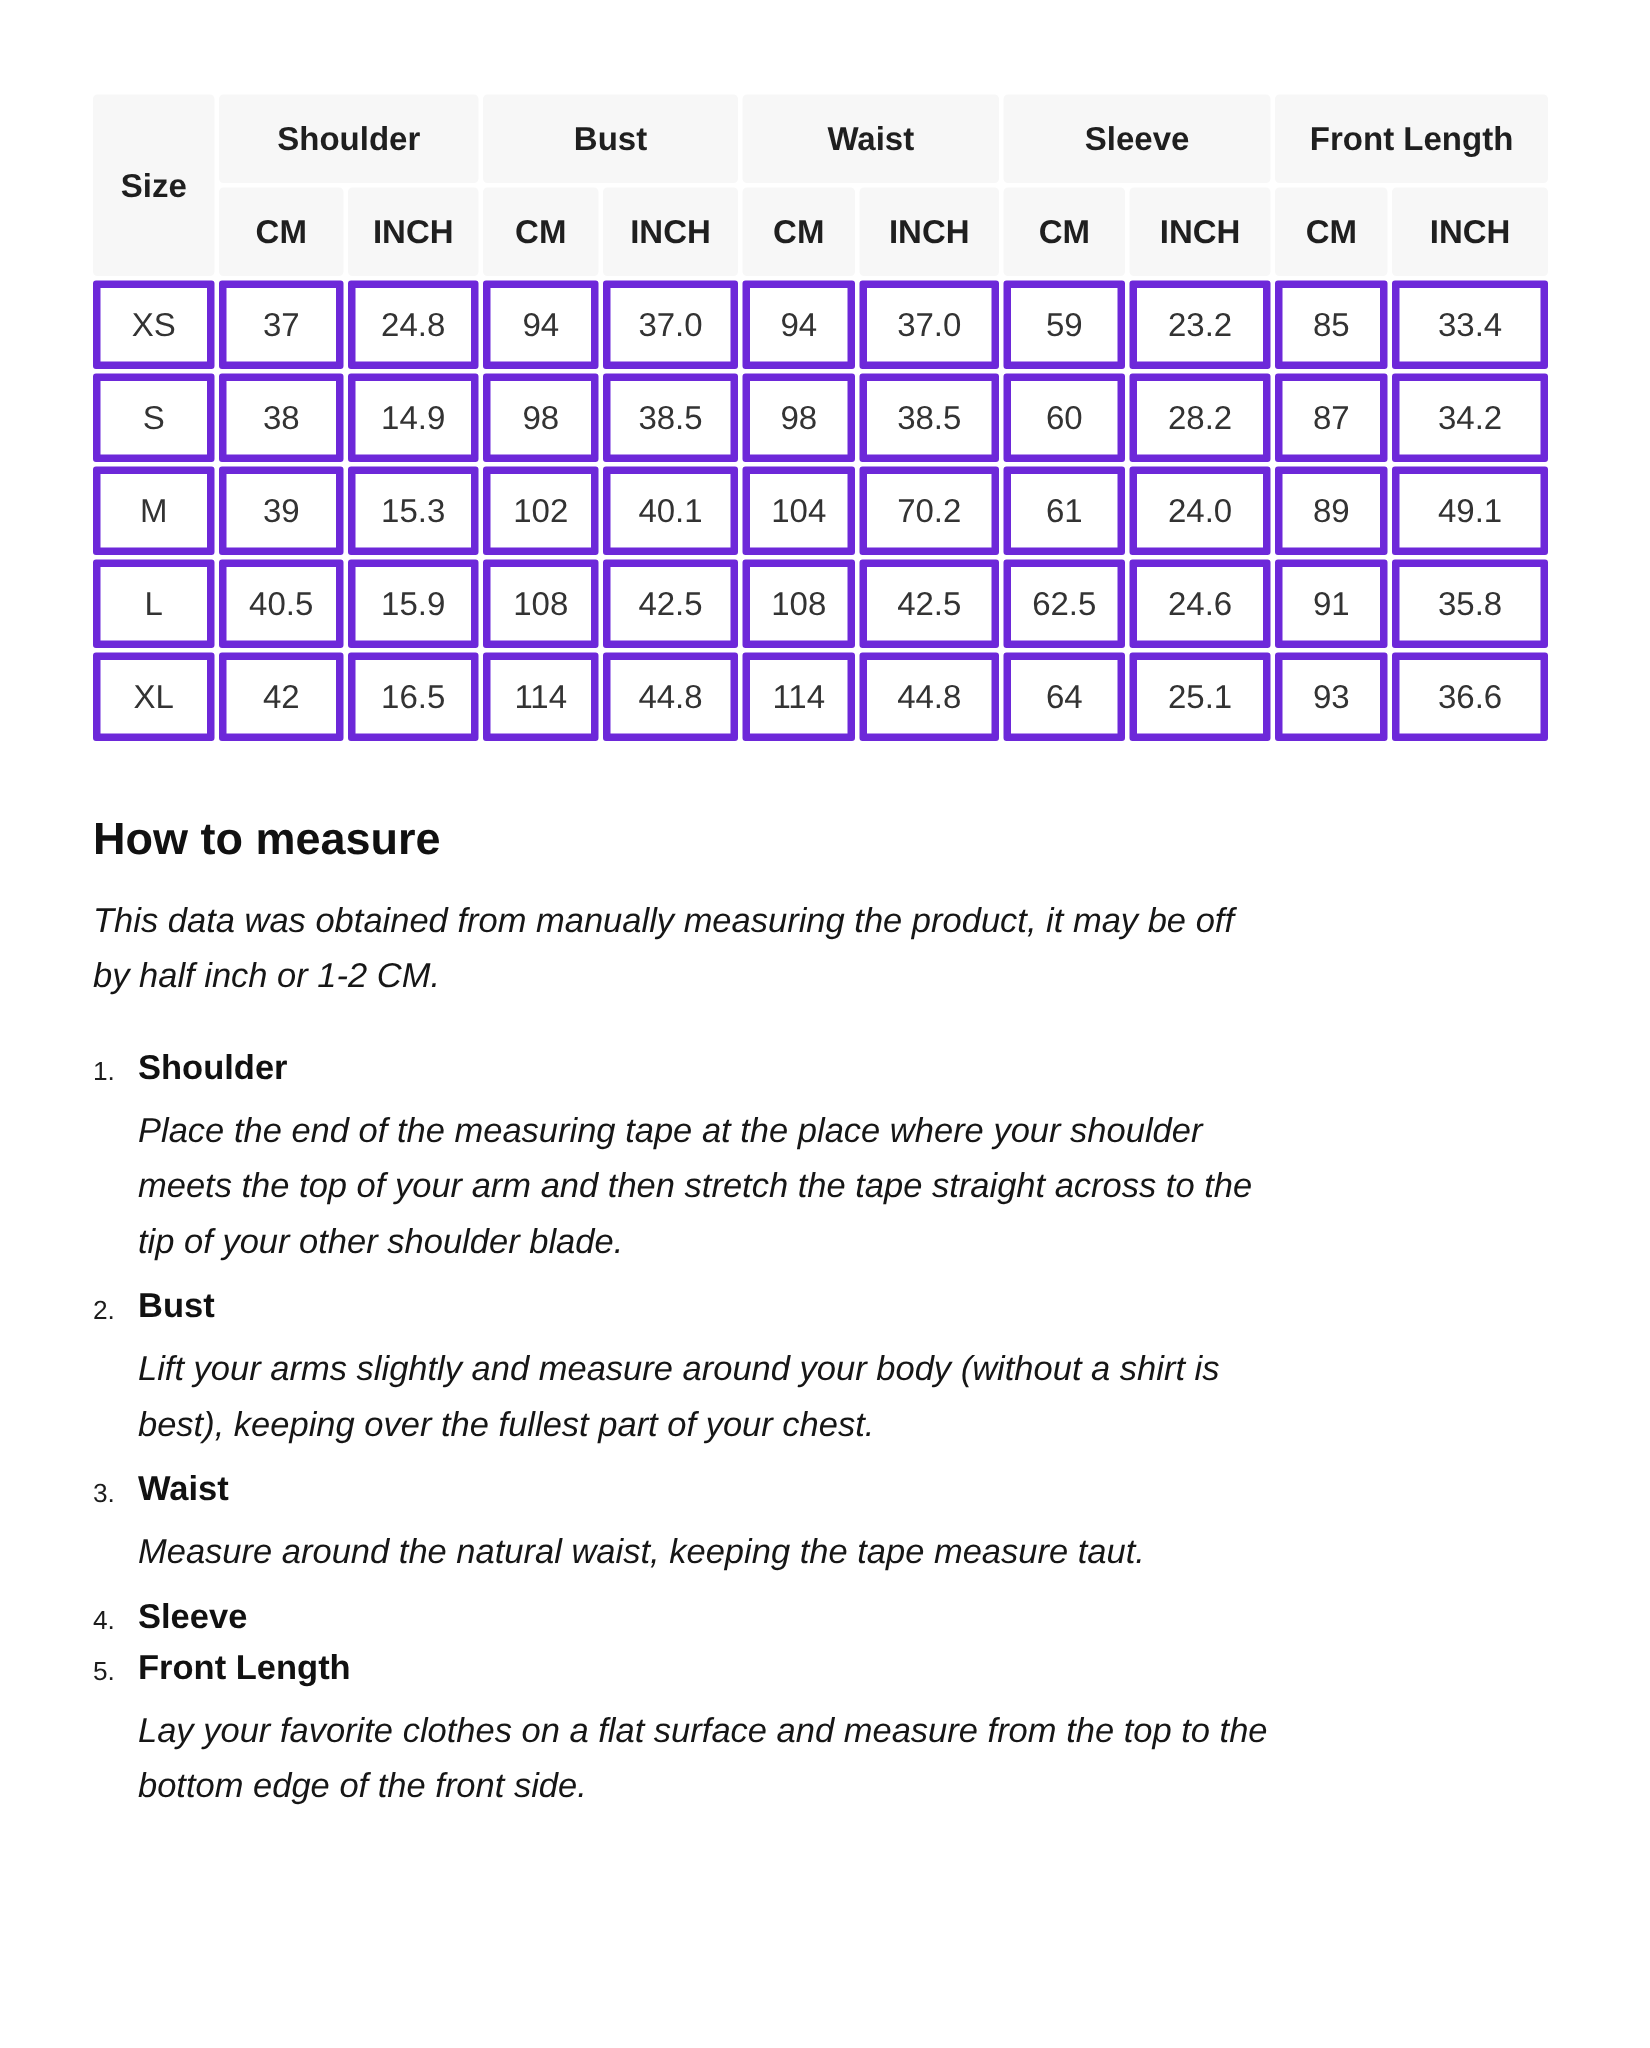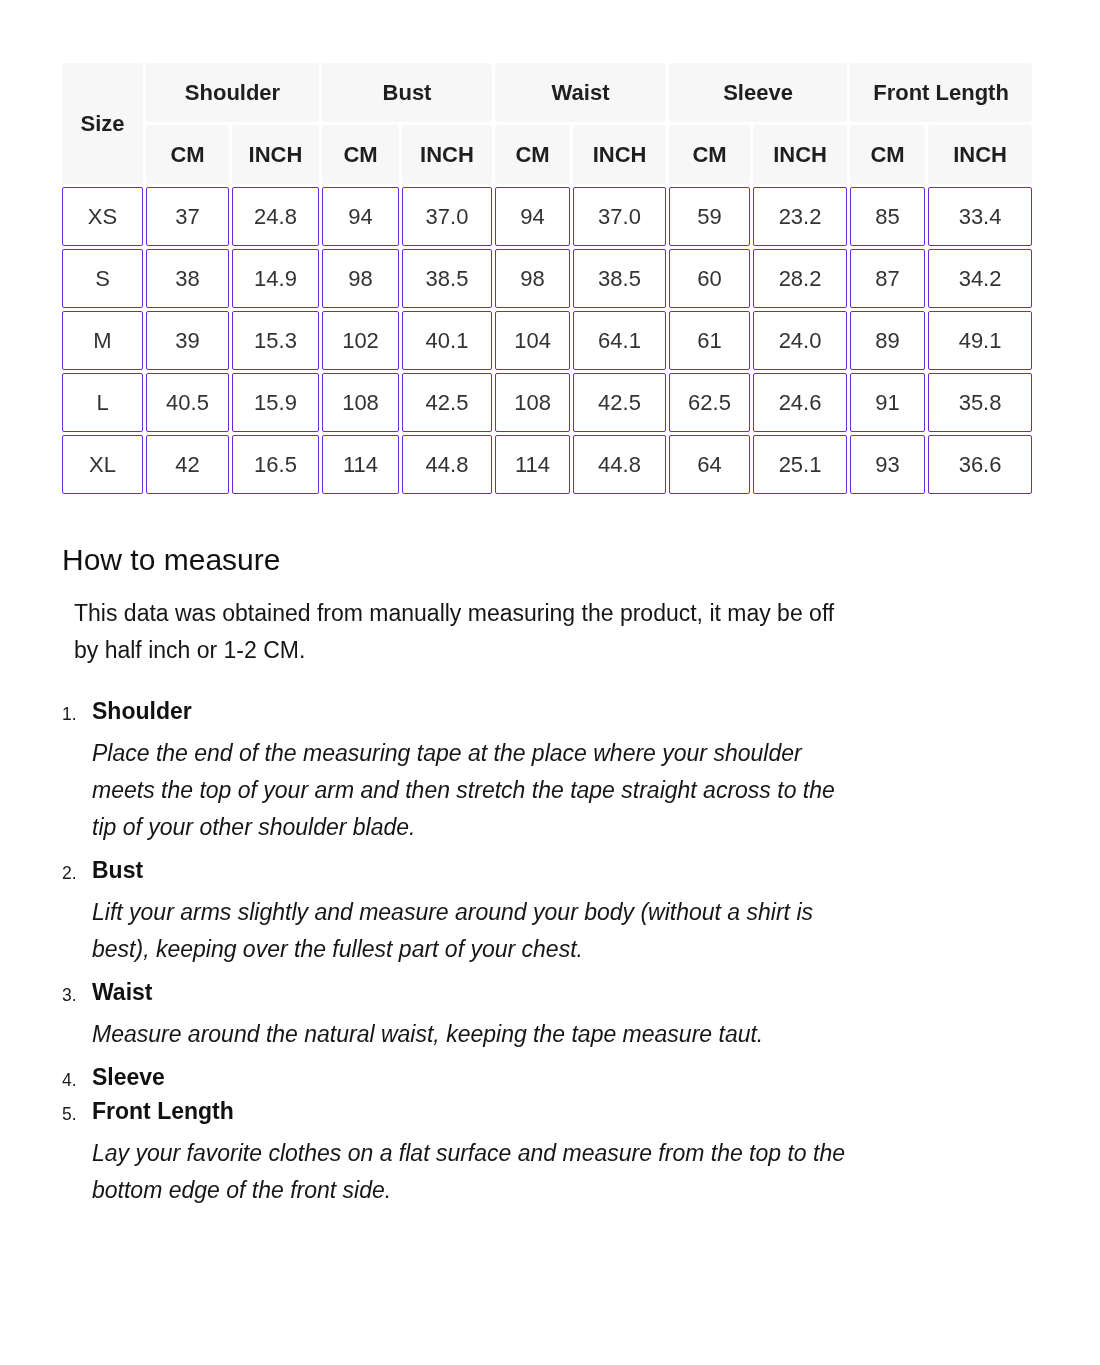--- a/index.html
+++ b/index.html
@@ -34,39 +34,40 @@
     font-size: 22px;
   }
   table.size-chart thead th {
     background: #f7f7f7;
     font-weight: 700;
     color: #1f1f1f;
     border-radius: 3px;
   }
   table.size-chart tbody td {
     background: #ffffff;
-    border: 1px solid #6d28d9;
+    border: 5px solid #6d28d9;
     border-radius: 2px;
     color: #333333;
   }
 
   
   h2.htm-title {
     font-size: 30px;
-    font-weight: 400;
+    font-weight: 700;
     color: #111111;
     line-height: 34px;
     margin: 46px 0 0 0;
   }
   p.htm-intro {
     font-size: 23px;
     line-height: 37px;
-    margin: 18px 0 0 12px;
+    margin: 18px 0 0 0;
     white-space: pre-line;
     color: #161616;
+    font-style: italic;
   }
   .measure-list { margin-top: 28px; }
   .mi { display: flex; margin-bottom: 6px; }
   .mi-num {
     flex: none;
     width: 30px;
     font-size: 17.5px;
     color: #1c1c1c;
     padding-top: 7px;
   }
@@ -154,21 +155,21 @@
         <td>87</td>
         <td>34.2</td>
       </tr>
       <tr>
         <td>M</td>
         <td>39</td>
         <td>15.3</td>
         <td>102</td>
         <td>40.1</td>
         <td>104</td>
-        <td>64.1</td>
+        <td>70.2</td>
         <td>61</td>
         <td>24.0</td>
         <td>89</td>
         <td>49.1</td>
       </tr>
       <tr>
         <td>L</td>
         <td>40.5</td>
         <td>15.9</td>
         <td>108</td>

